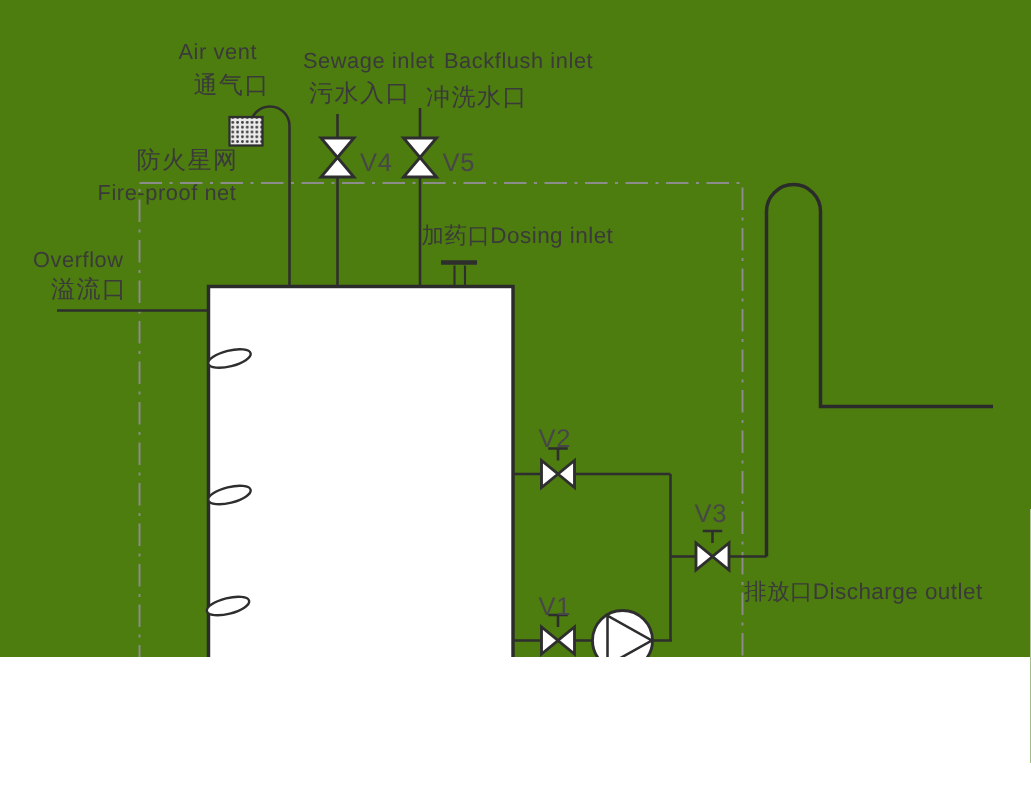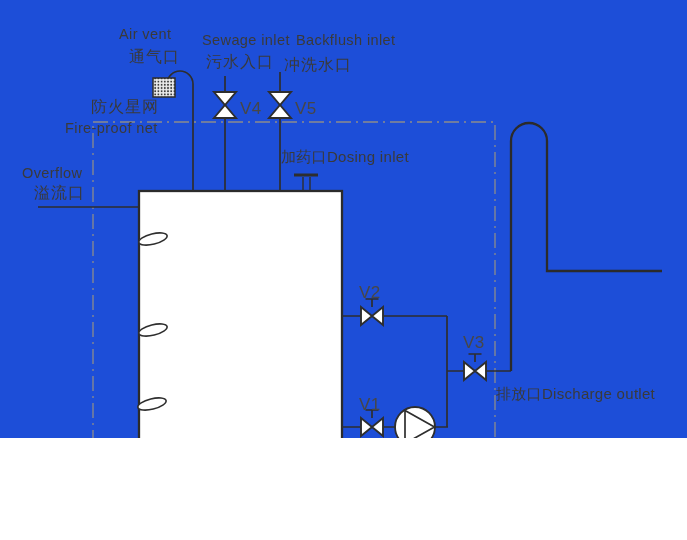--- a/index.html
+++ b/index.html
@@ -1,19 +1,19 @@
 <!DOCTYPE html>
 <html><head>
 <meta charset="utf-8">
 <style>
   html,body { margin:0; padding:0; background:#ffffff; }
   #stage {
     position: relative;
     width: 687px; height: 438px;
-    background: #1d4ed8;
+    background: #4d7c0f;
     font-family: "Liberation Sans", sans-serif;
     overflow: hidden;
     text-decoration: underline;
   }
   svg { position:absolute; left:0; top:0; }
 
   .pipe   { stroke:#2e2e2e; stroke-width:1.7; fill:none; }
   .pipe-thick { stroke:#2b2b2b; stroke-width:2.3; fill:none; }
   .tank   { stroke:#2b2b2b; stroke-width:2.3; fill:#ffffff; }
   .valve  { stroke:#2e2e2e; stroke-width:1.9; fill:#ffffff; stroke-linejoin:miter; }

